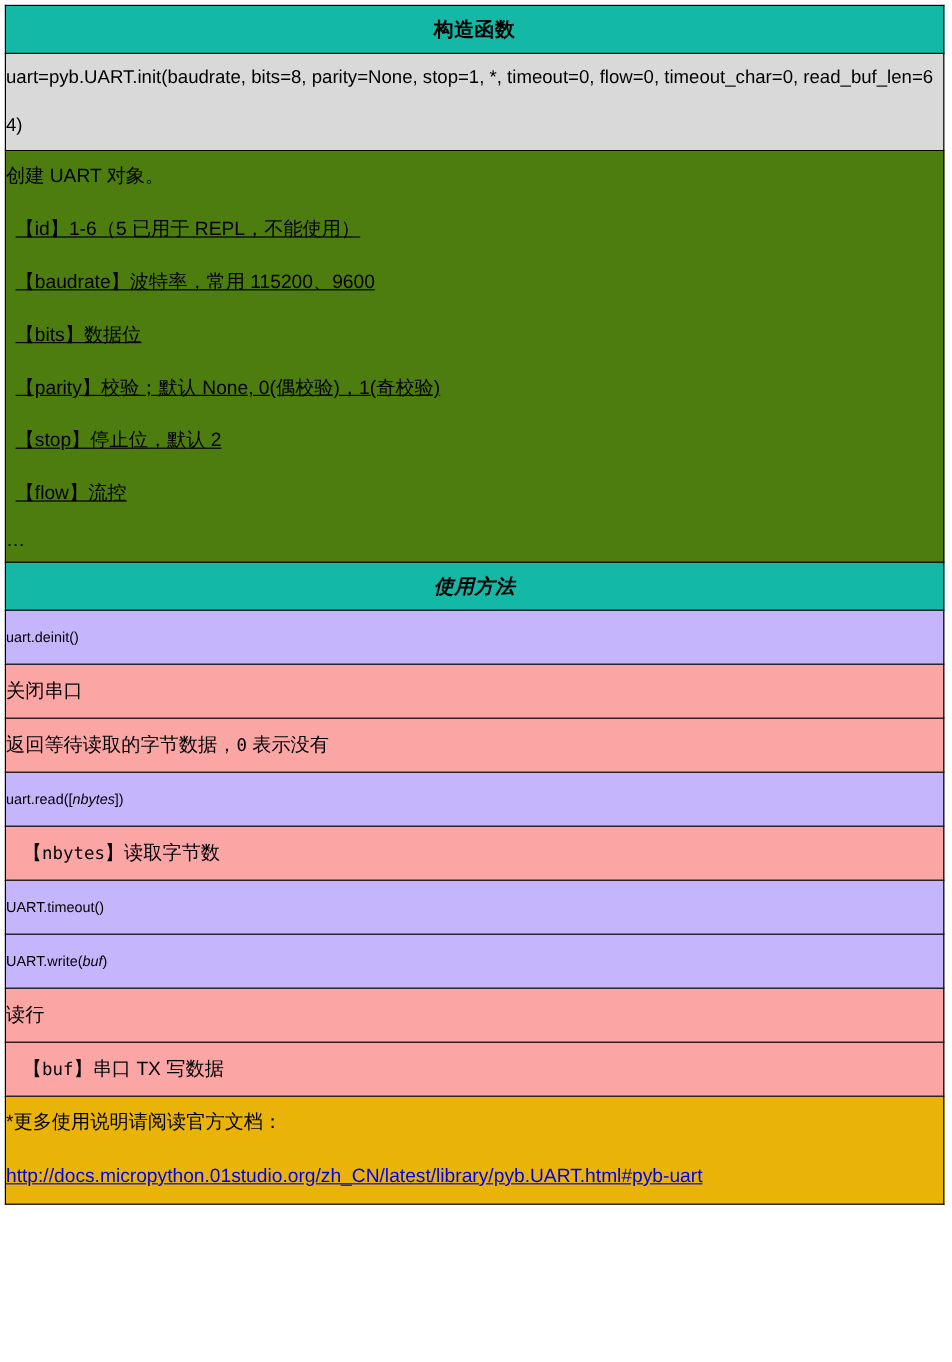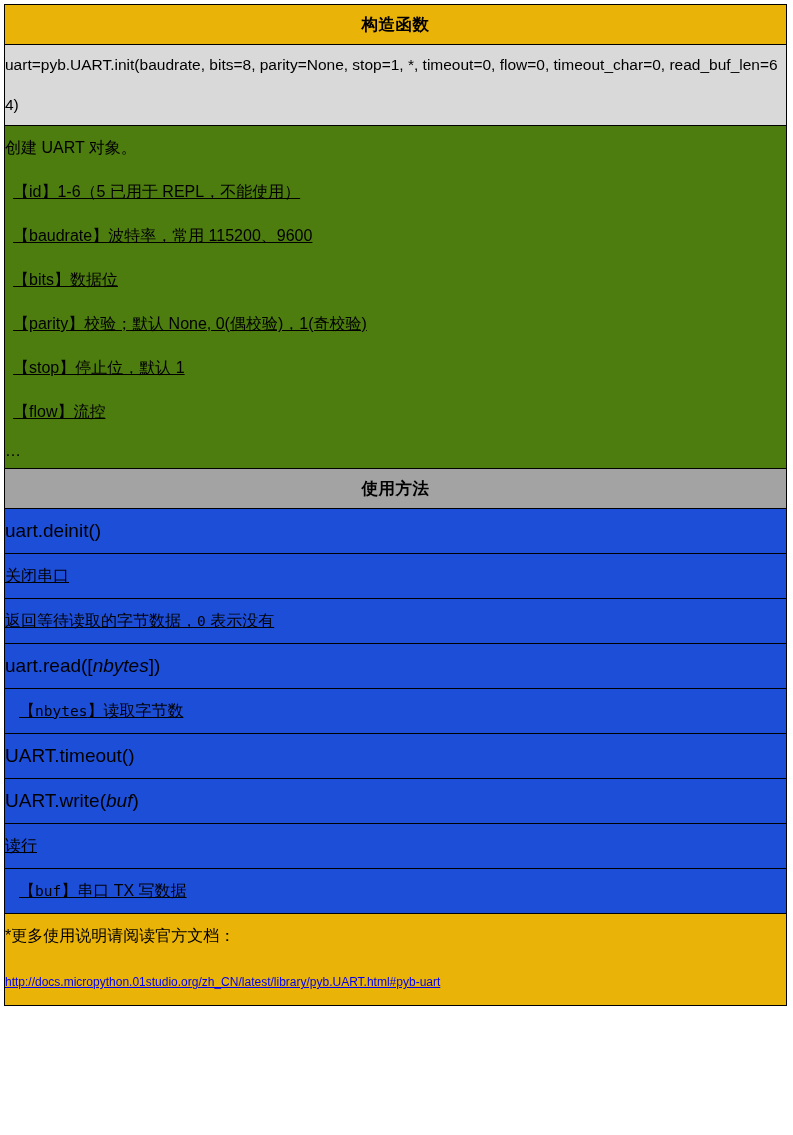--- a/index.html
+++ b/index.html
@@ -38,22 +38,22 @@
   }
 
   
   .band {
     text-align: center;
     font-weight: bold;
     font-size: 16.5px;
     height: 39px;
     letter-spacing: 0.5px;
   }
-  .band-yellow { background: #eab308; }
-  .band-blue   { background: #a3a3a3; }
+  .band-yellow { background: #14b8a6; }
+  .band-blue   { background: #14b8a6; font-style: italic; }
 
   
   .sig {
     background: #d9d9d9;
     font-size: 15.5px;
     line-height: 40px;
     padding: 3px 8px 5px 8px;
     word-break: break-all;
     margin-left: 40px;
   }
@@ -70,52 +70,51 @@
   }
   .desc .line.indent { padding-left: 8px; text-decoration: underline; }
   .desc .dots {
     font-size: 16px;
     line-height: 34px;
     letter-spacing: 2px;
   }
 
   
   .m-code {
-    background: #1d4ed8;
-    font-size: 19px;
+    background: #c4b5fd;
+    font-size: 12px;
     height: 44px;
     padding: 0 8px;
     white-space: nowrap;
   }
   .m-note {
-    background: #1d4ed8;
+    background: #fca5a5;
     font-size: 16px;
     height: 44px;
     padding: 0 8px;
     white-space: nowrap;
-    text-decoration: underline;
   }
   .m-note.indent { padding-left: 14px; }
 
   .mono { font-family: "DejaVu Sans Mono", monospace; font-size: 14.5px; }
   .ital { font-style: italic; }
 
   
   .foot {
     background: #eab308;
     padding: 6px 8px 8px 8px;
   }
   .foot .fline {
     font-size: 16px;
     line-height: 44px;
   }
   .foot a, .foot .link {
     color: #0000ee;
     text-decoration: underline;
-    font-size: 12px;
+    font-size: 16px;
     line-height: 45px;
     word-break: break-all;
     display: inline;
     margin-top: 32px;
   }
   .foot .linkwrap { line-height: 45px; }
 </style>
 </head>
 <body>
 
@@ -132,21 +131,21 @@
         <td class="sig">uart=pyb.UART.init(baudrate, bits=8, parity=None, stop=1, *, timeout=0, flow=0, timeout_char=0, read_buf_len=64)</td>
       </tr>
 
       <tr>
         <td class="desc">
           <div class="line">创建 UART 对象。</div>
           <div class="line indent">【id】1-6（5 已用于 REPL，不能使用）</div>
           <div class="line indent">【baudrate】波特率，常用 115200、9600</div>
           <div class="line indent">【bits】数据位</div>
           <div class="line indent">【parity】校验；默认 None, 0(偶校验)，1(奇校验)</div>
-          <div class="line indent">【stop】停止位，默认 1</div>
+          <div class="line indent">【stop】停止位，默认 2</div>
           <div class="line indent">【flow】流控</div>
           <div class="dots">…</div>
         </td>
       </tr>
 
       <tr>
         <td class="band band-blue">使用方法</td>
       </tr>
 
       <tr>

